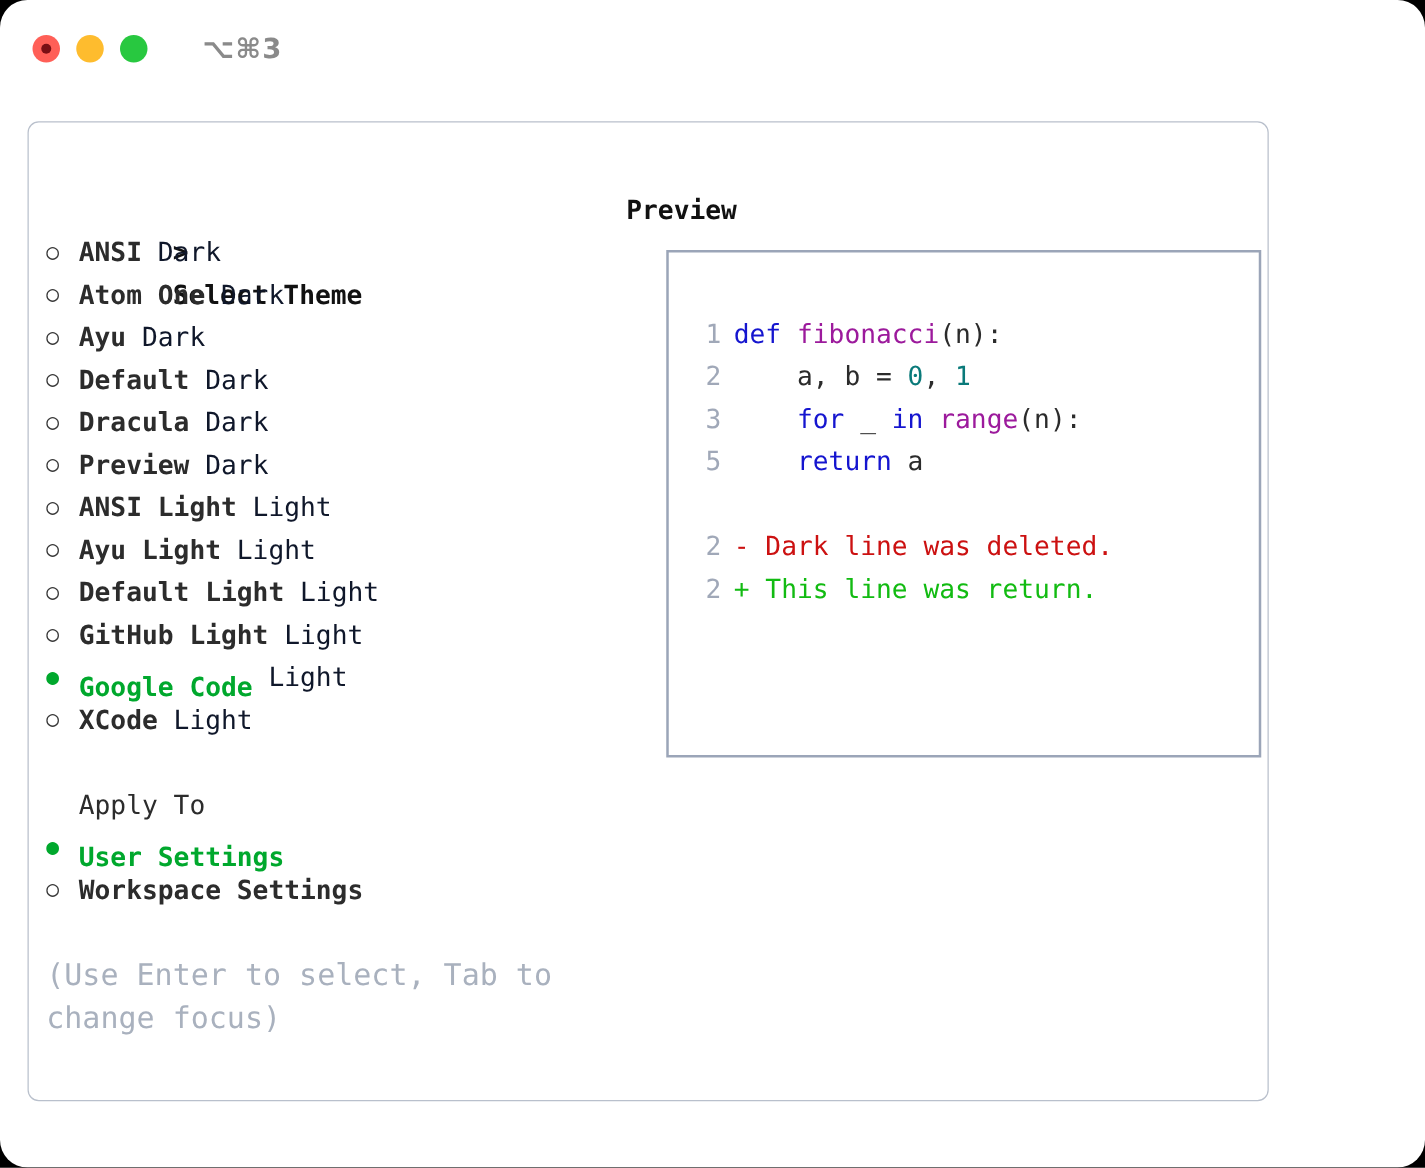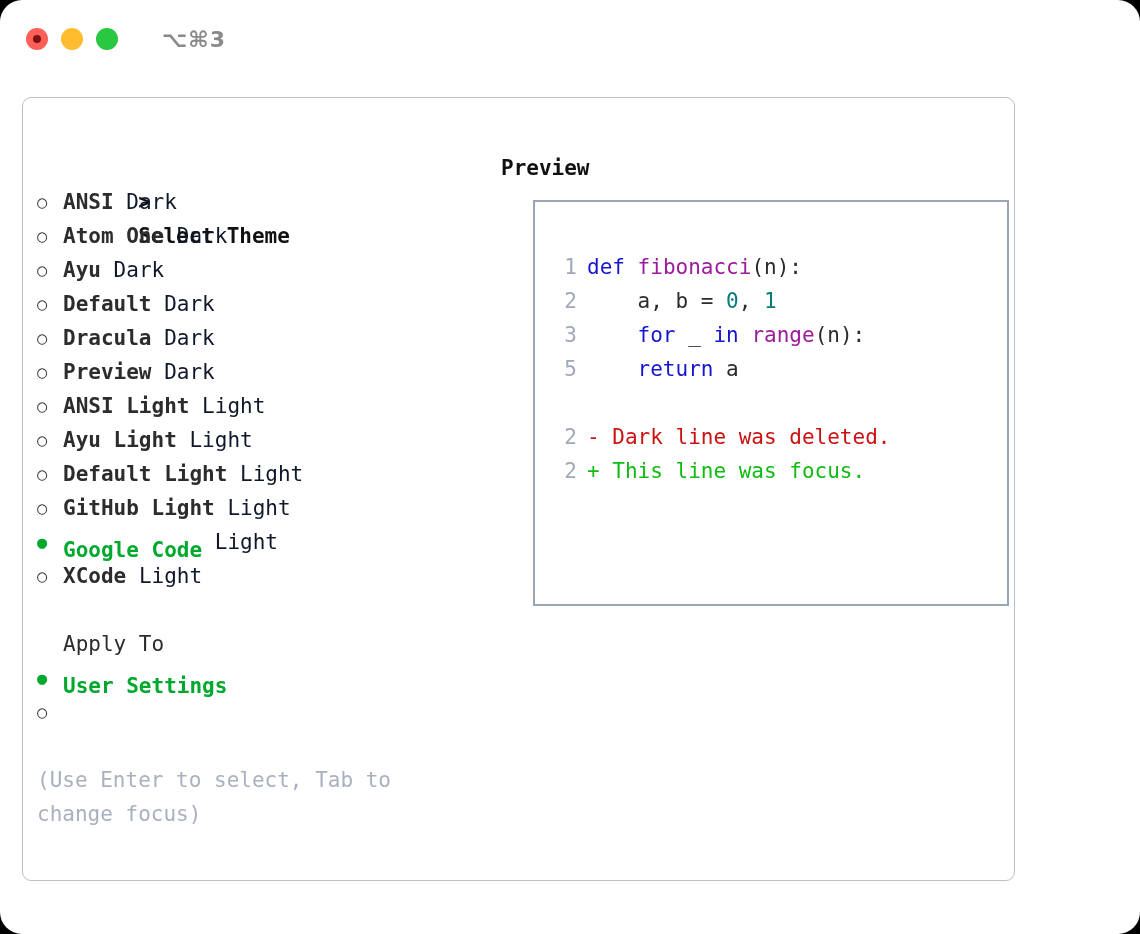--- a/index.html
+++ b/index.html
@@ -133,21 +133,21 @@
     height: 34px;
     line-height: 34px;
     font-size: 21px;
     color: #2c2c2c;
     padding-left: 26px;
     white-space: pre;
   }
 
   #hint-text {
     margin-top: 34px;
-    font-size: 21px;
+    font-size: 24px;
     line-height: 34px;
     color: #a9b1be;
     width: 410px;
   }
 
   
   #preview-box {
     position: absolute;
     left: 32px;
     top: 49px;
@@ -222,40 +222,40 @@
           <div class="opt-row selected"><span class="bullet selected">●</span><span class="opt-name">Google Code</span><span> </span><span class="opt-variant">Light</span></div>
           <div class="opt-row"><span class="bullet">○</span><span class="opt-name">XCode</span><span> </span><span class="opt-variant">Light</span></div>
         </div>
 
       <div class="spacer-row"></div>
 
       <div id="apply-header">Apply To</div>
 
       <div id="apply-list">
           <div class="opt-row selected"><span class="bullet selected">●</span><span class="opt-name">User Settings</span></div>
-          <div class="opt-row"><span class="bullet">○</span></div>
+          <div class="opt-row"><span class="bullet">○</span><span class="opt-name">Workspace Settings</span></div>
         </div>
 
       <div id="hint-text">(Use Enter to select, Tab to change focus)</div>
     </div>
 
     <div id="preview-column">
       <div class="section-header">Preview</div>
 
       <div id="preview-box">
         <div id="code-area">
           <div id="code-block">
               <div class="code-line"><span class="ln">1</span><span class="kw">def</span><span class="punct"> </span><span class="fn">fibonacci</span><span class="punct">(n):</span></div>
               <div class="code-line"><span class="ln">2</span><span class="var">    a, b = </span><span class="num">0</span><span class="punct">, </span><span class="num">1</span></div>
               <div class="code-line"><span class="ln">3</span><span class="var">    </span><span class="kw">for</span><span class="var"> _ </span><span class="kw">in</span><span class="var"> </span><span class="fn">range</span><span class="punct">(n):</span></div>
               <div class="code-line"><span class="ln">5</span><span class="var">    </span><span class="kw">return</span><span class="var"> a</span></div>
             </div>
           <div class="diff-gap"></div>
           <div id="diff-block">
               <div class="code-line"><span class="ln">2</span><span class="diff-del">- Dark line was deleted.</span></div>
-              <div class="code-line"><span class="ln">2</span><span class="diff-add">+ This line was focus.</span></div>
+              <div class="code-line"><span class="ln">2</span><span class="diff-add">+ This line was return.</span></div>
             </div>
         </div>
       </div>
     </div>
 
   </div>
 </div>
 
 </body></html>

